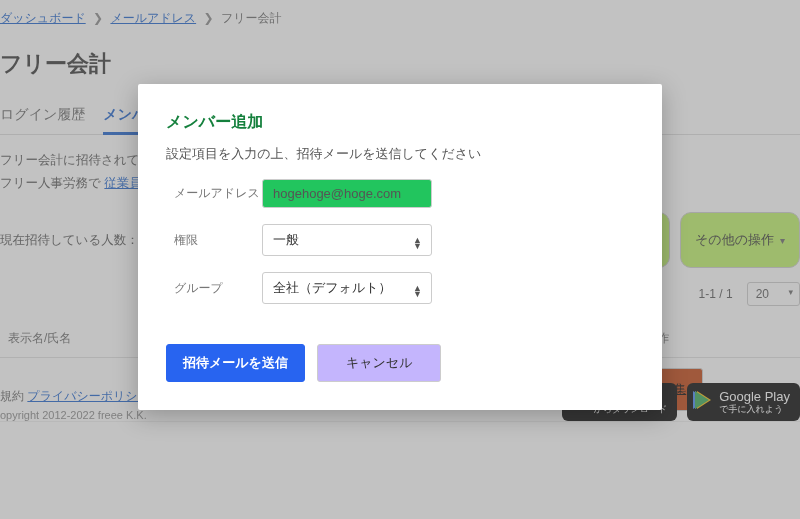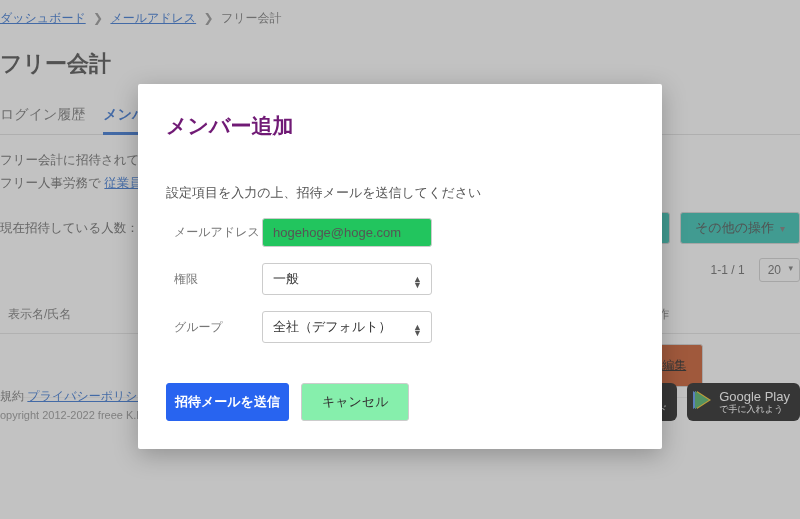--- a/index.html
+++ b/index.html
@@ -79,24 +79,24 @@
     font-size: 12.5px;
     color: #555;
   }
   .toolbar-right {
     margin-left: auto;
     display: flex;
     gap: 10px;
     align-items: center;
   }
   .btn {
-    background: #14b8a6;
+    background: #bef264;
     border: 1px solid #ccc;
-    border-radius: 3px;
-    padding: 6px 14px;
+    border-radius: 11px;
+    padding: 18px 14px;
     font-size: 13px;
     cursor: pointer;
     color: #333;
   }
   .btn.dropdown::after {
     content: "▾";
     margin-left: 6px;
     font-size: 10px;
     color: #666;
   }
@@ -105,21 +105,21 @@
     justify-content: flex-end;
     align-items: center;
     gap: 14px;
     margin-top: 14px;
     font-size: 12px;
     color: #555;
   }
   .select-sm {
     border: 1px solid #ccc;
     border-radius: 3px;
-    padding: 4px 18px 4px 8px;
+    padding: 4px 30px 4px 8px;
     font-size: 12px;
     background: #fff;
     position: relative;
   }
   .select-sm::after {
     content: "▾"; position: absolute; right: 6px; top: 4px; font-size: 9px; color: #666;
   }
   table.listing {
     width: 100%;
     margin-top: 14px;
@@ -195,24 +195,24 @@
   }
   .modal {
     margin-top: 84px;
     width: 524px;
     background: #fff;
     border-radius: 2px;
     box-shadow: 0 6px 24px rgba(0,0,0,0.25);
     padding: 28px 28px 28px 28px;
   }
   .modal h2 {
-    font-size: 21px;
+    font-size: 16px;
     font-weight: bold;
-    margin-bottom: 44px;
-    color: #701a75;
+    margin-bottom: 12px;
+    color: #15803d;
   }
   .modal .instr {
     font-size: 13px;
     color: #555;
     margin-bottom: 16px;
   }
   .form-row {
     display: flex;
     align-items: center;
     margin-bottom: 16px;
@@ -260,31 +260,31 @@
   .modal-actions {
     margin-top: 40px;
     display: flex;
     gap: 12px;
   }
   .btn-primary {
     background: #2864f0;
     color: #fff;
     border: 1px solid #2864f0;
     border-radius: 3px;
-    padding: 9px 8px;
+    padding: 9px 16px;
     font-size: 13px;
     font-weight: bold;
     cursor: pointer;
   }
   .btn-secondary {
-    background: #86efac;
+    background: #c4b5fd;
     color: #333;
     border: 1px solid #ccc;
     border-radius: 3px;
-    padding: 9px 20px;
+    padding: 9px 28px;
     font-size: 13px;
     cursor: pointer;
   }
 </style>
 </head>
 <body>
 
 <div class="page">
   <div class="breadcrumb">
     <a>ダッシュボード</a>

